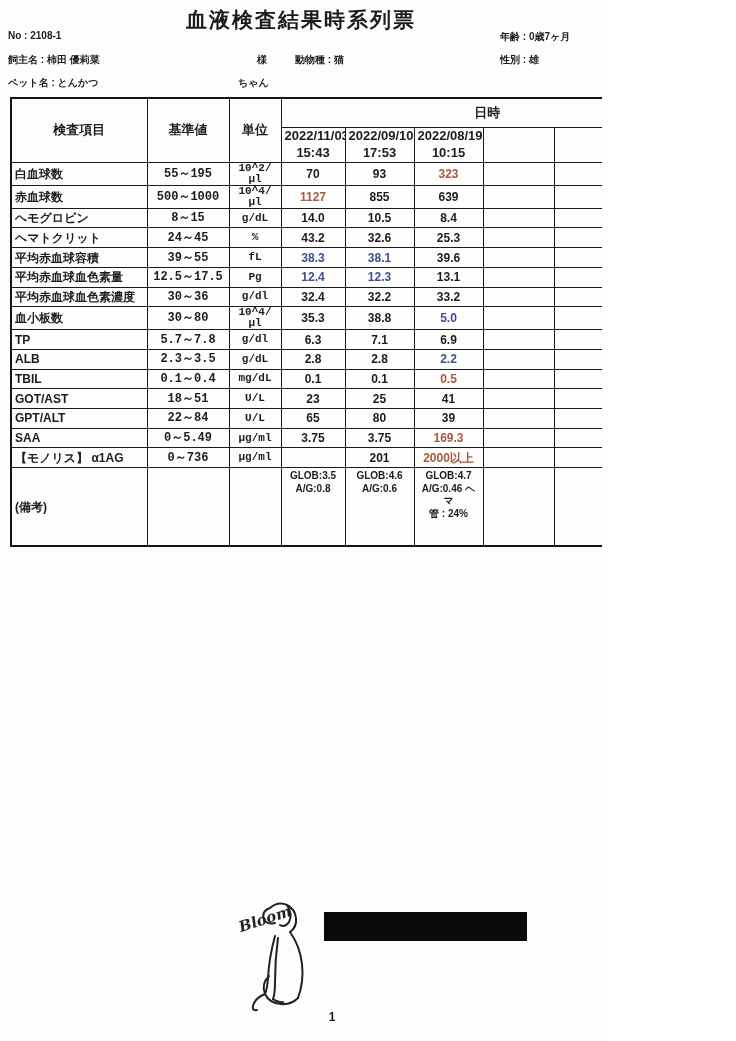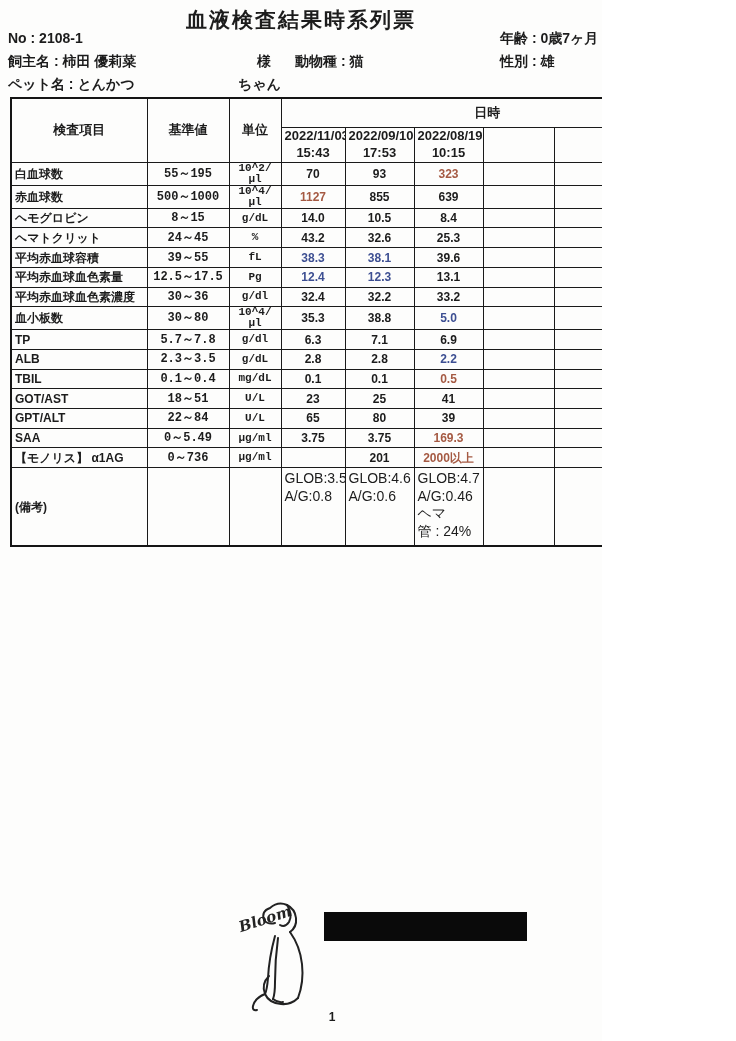--- a/index.html
+++ b/index.html
@@ -8,21 +8,21 @@
     background:#fdfdfc; overflow:hidden;
     font-family:"Liberation Sans", sans-serif;
     color:#1c1c1c;
   }
   .title {
     position:absolute; top:6px; left:0; width:100%;
     text-align:center; font-size:21px; font-weight:700; letter-spacing:2px;
     margin:0;
   }
   .info { position:absolute; top:0; left:0; width:100%; height:97px; }
-  .info span { position:absolute; font-size:14px; font-weight:600; white-space:nowrap; }
+  .info span { position:absolute; font-size:10px; font-weight:600; white-space:nowrap; }
   .pos-no        { left:8px;   top:30px; }
   .pos-age       { left:500px; top:30px; }
   .pos-owner     { left:8px;   top:53px; }
   .pos-owner-sfx { left:257px; top:53px; }
   .pos-species   { left:295px; top:53px; }
   .pos-sex       { left:500px; top:53px; }
   .pos-pet       { left:8px;   top:76px; }
   .pos-pet-sfx   { left:238px; top:76px; }
   .pos-breed     { left:288px; top:76px; }
 
@@ -37,21 +37,21 @@
   table.results th { font-size:13px; font-weight:700; }
   th.h-datetime { height:28px; }
   th.date-cell  { height:33px; font-size:11px; font-weight:700; line-height:1.3; white-space:pre-line; text-align:center; }
   td { height:18.7px; font-size:12px; line-height:1; }
   td.c-item { text-align:left; padding-left:4px; font-weight:600; font-size:12px; }
   td.c-ref, td.c-unit { text-align:center; font-weight:600;font-family:Liberation Mono, monospace; }
   td.c-unit { font-size:11px; }
   td.c-val  { text-align:center; font-weight:600; }
   tr.remarks td { height:75px; vertical-align:middle; }
   tr.remarks td.c-val {
-    vertical-align:top; text-align:left; font-size:14px; font-weight:400;
+    vertical-align:top; text-align:center; font-size:10px; font-weight:700;
     line-height:1.25; white-space:pre-line; padding-top:2px;
   }
 
   .footer-logo { position:absolute; left:240px; top:896px; width:84px; height:118px; }
   .bloom-text {
     position:absolute; left:-2px; top:14px;
     font-family:"DejaVu Serif", serif; font-style:italic; font-weight:700;
     font-size:15px; transform:rotate(-18deg); color:#222;
   }
   .redaction-bar { position:absolute; left:324px; top:912px; width:203px; height:29px; background:#0a0a0a; }

